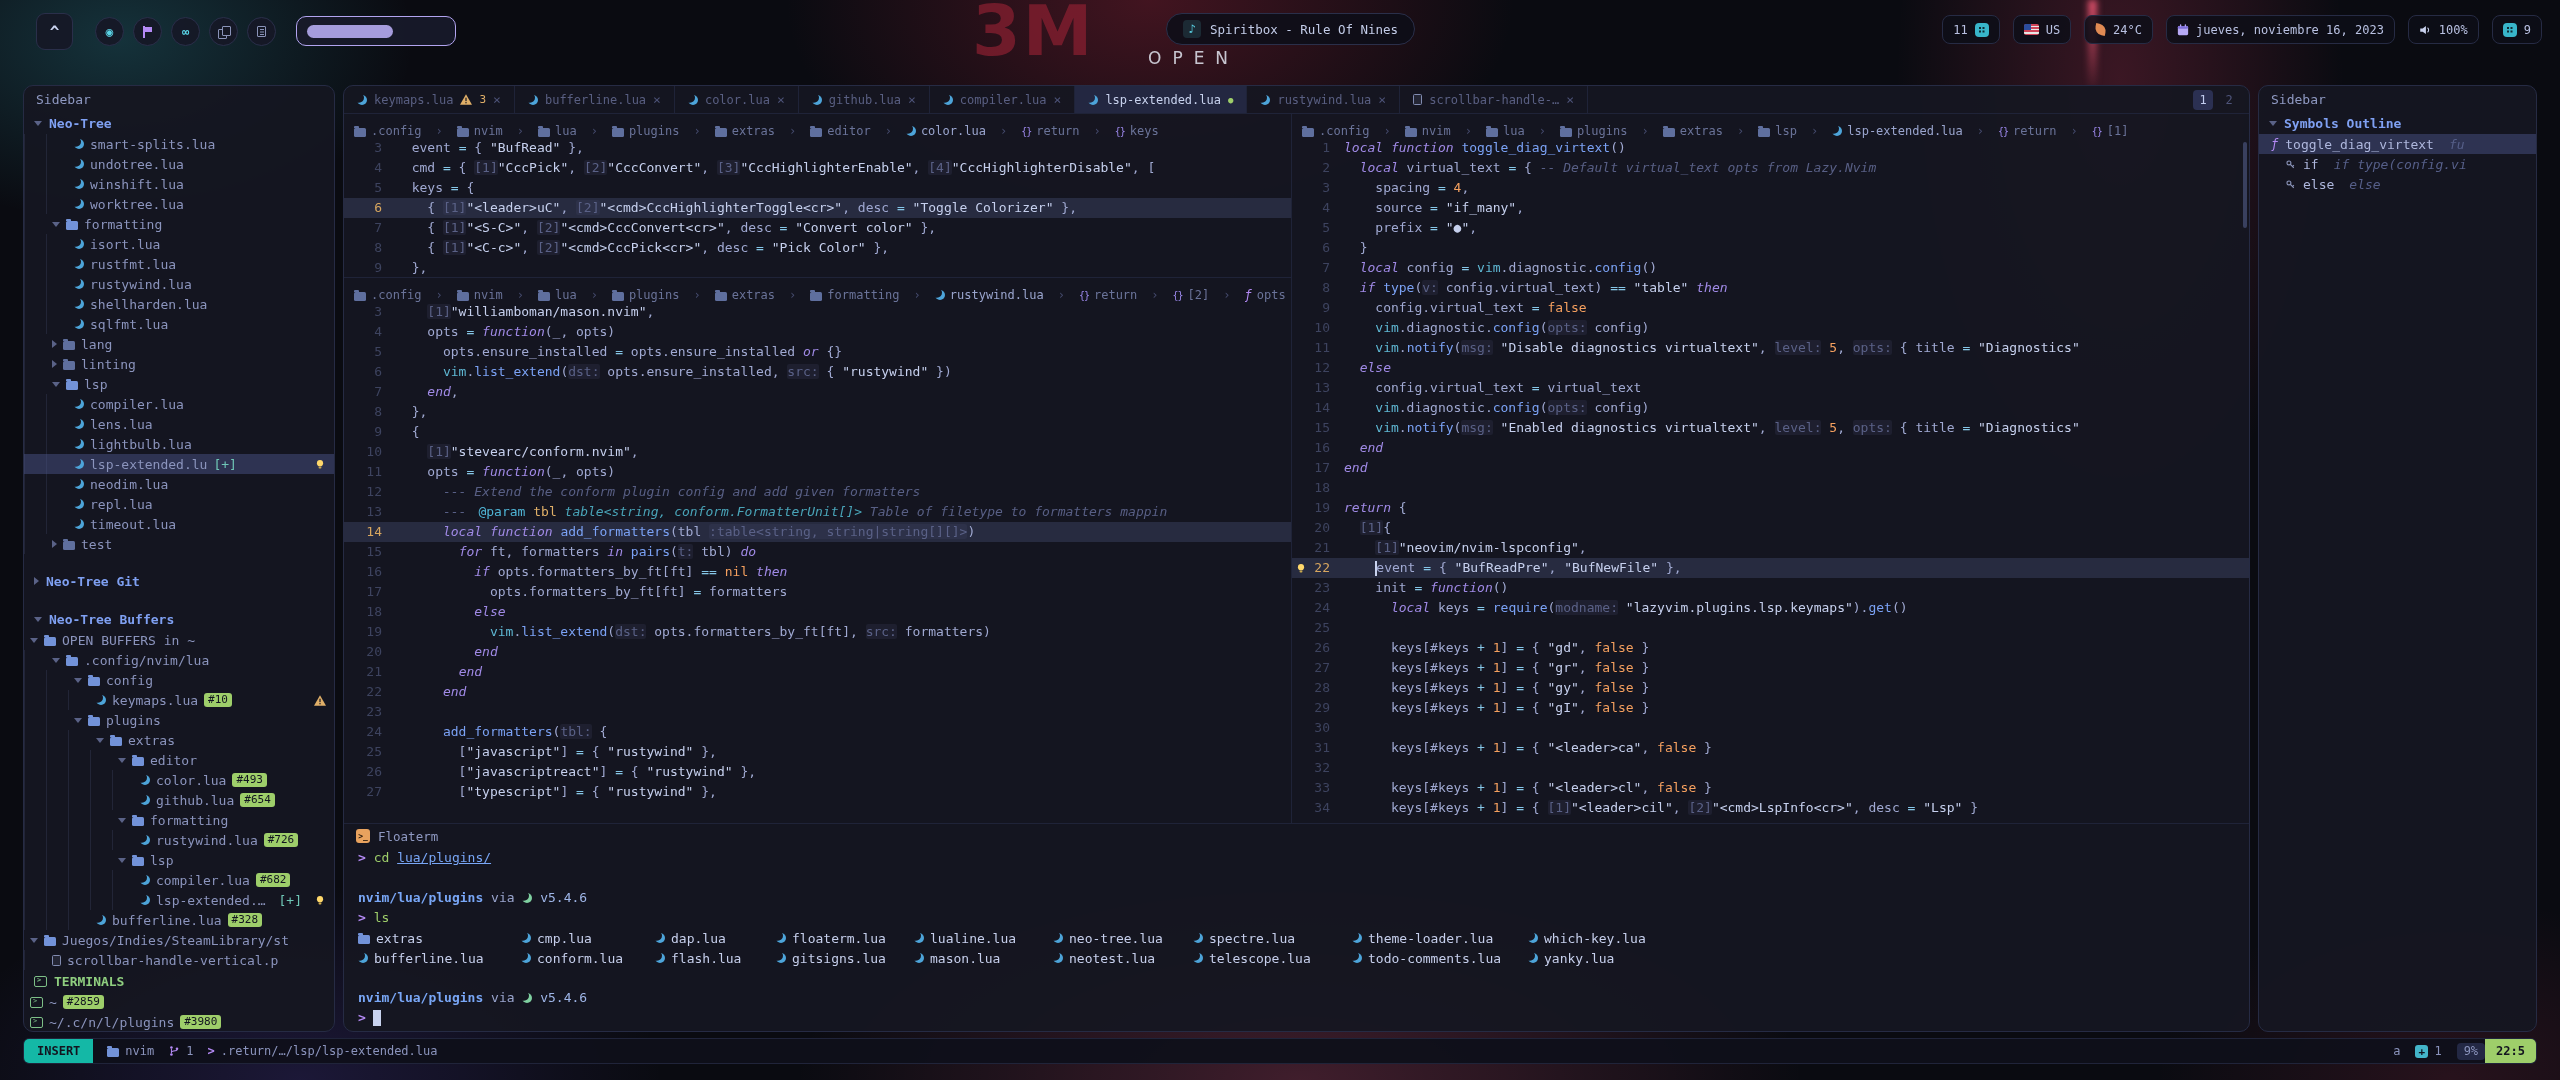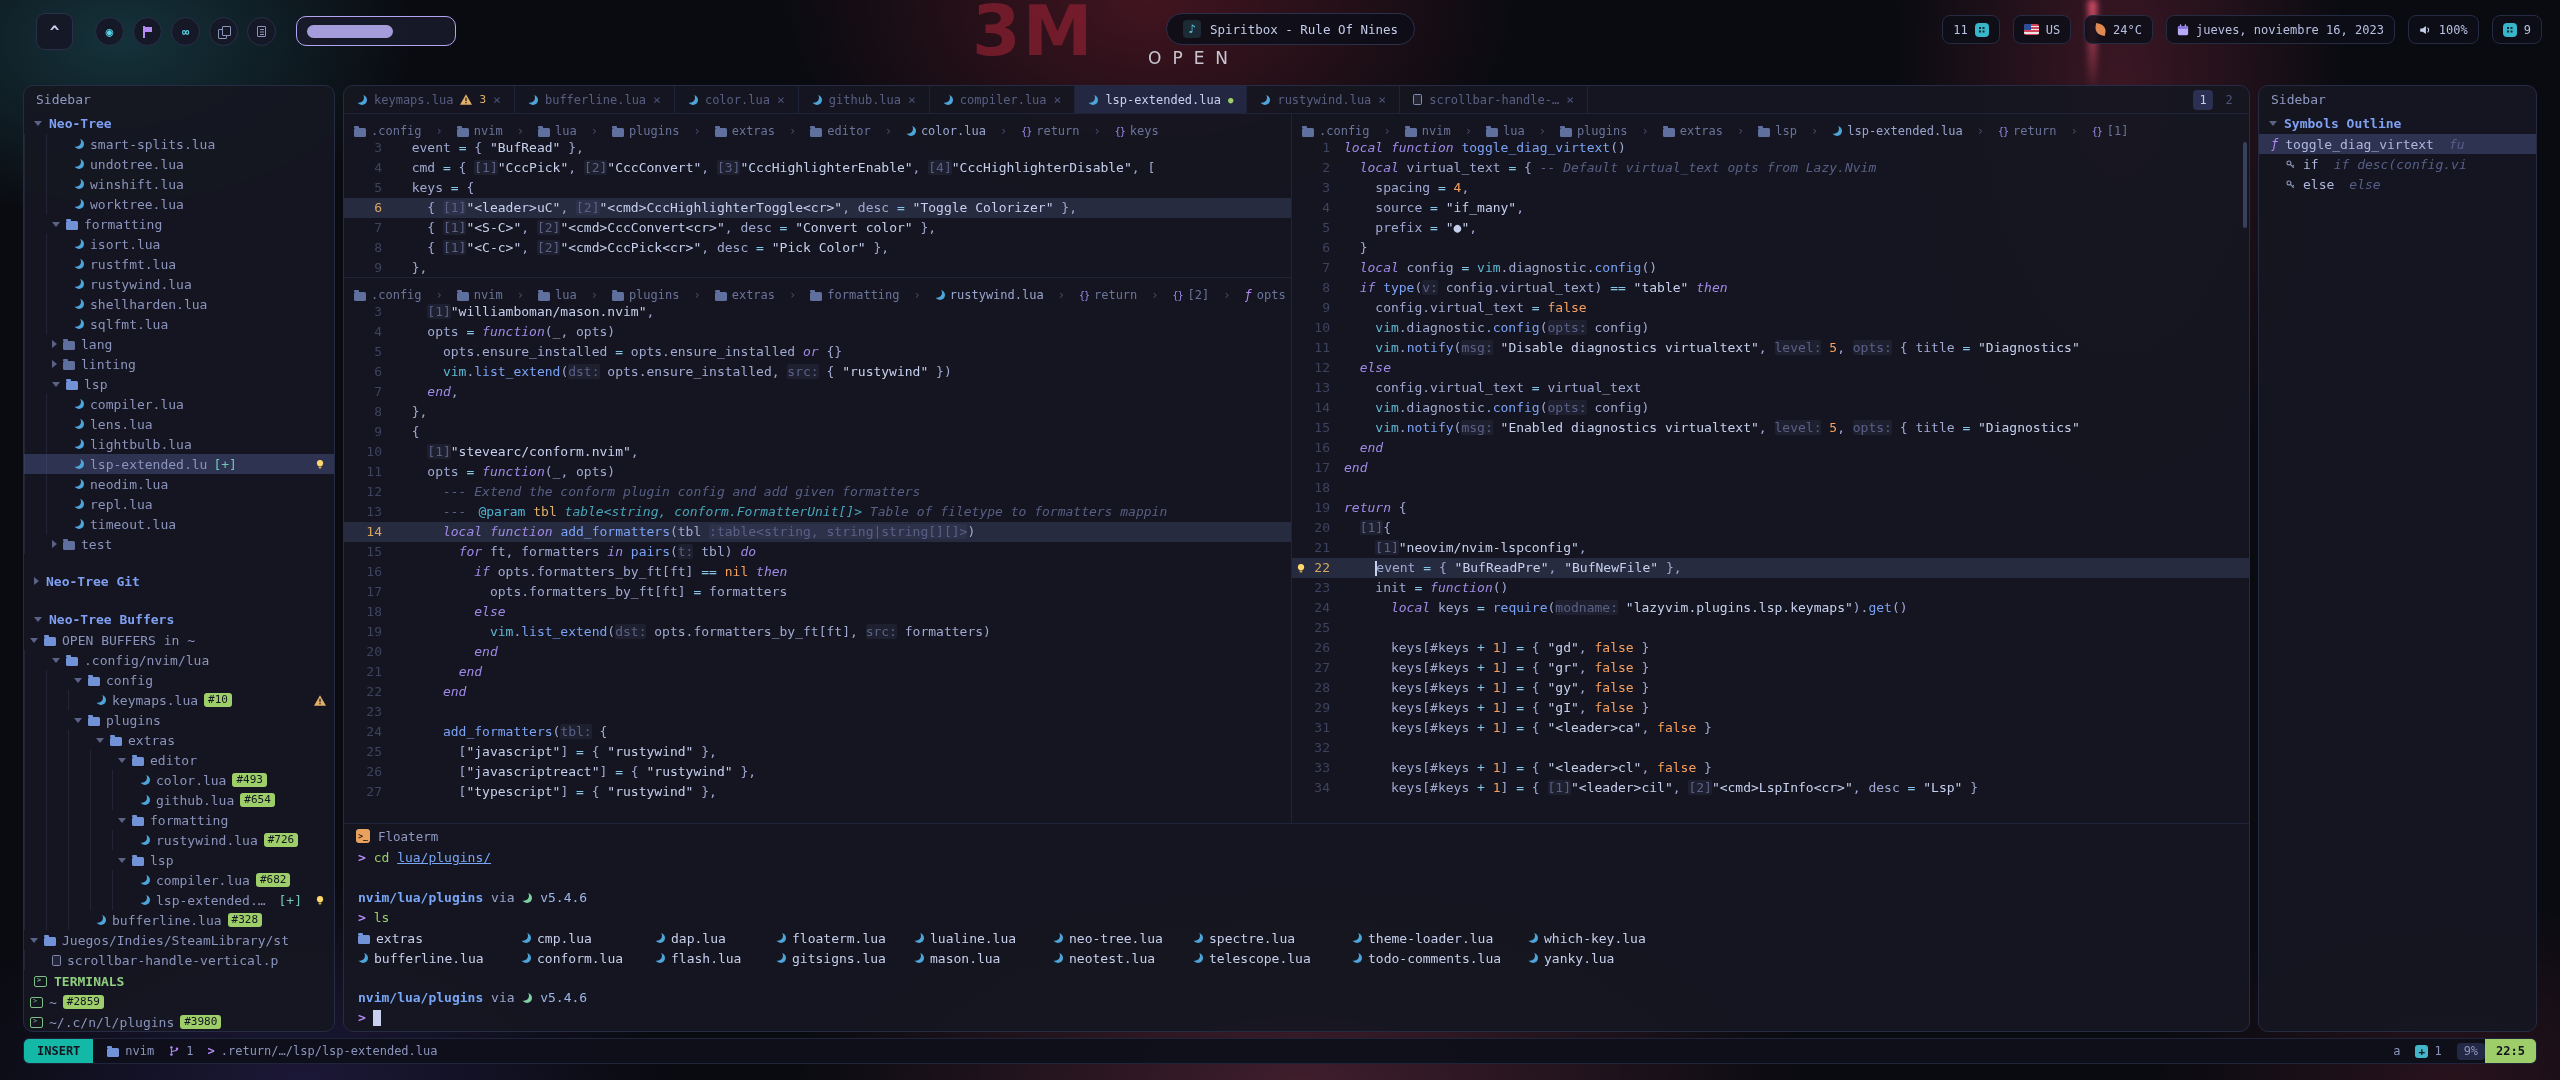--- a/index.html
+++ b/index.html
@@ -883,20 +883,21 @@
                 <circle cx="7" cy="6" r="3.6" fill="#ffd86b"></circle>
                 <rect x="5.4" y="9.8" width="3.2" height="2.4" rx="0.8" fill="#c9a84e"></rect>
               </svg></span></span><span class="lnum curn">22</span><span class="code"><span class="seg-d">    </span><span class="cursor-bar"></span><span class="seg-d">event </span><span class="seg-o">=</span><span class="seg-d"> { </span><span class="seg-s">"BufReadPre"</span><span class="seg-d">, </span><span class="seg-s">"BufNewFile"</span><span class="seg-d"> },</span></span></div>
         <div class="code-line"><span class="sign"></span><span class="lnum">23</span><span class="code"><span class="seg-d">    init </span><span class="seg-o">=</span><span class="seg-d"> </span><span class="seg-k">function</span><span class="seg-d">()</span></span></div>
         <div class="code-line"><span class="sign"></span><span class="lnum">24</span><span class="code"><span class="seg-d">      </span><span class="seg-k">local</span><span class="seg-d"> keys </span><span class="seg-o">=</span><span class="seg-d"> </span><span class="seg-f">require</span><span class="seg-d">(</span><span class="seg-h">modname:</span><span class="seg-d"> </span><span class="seg-s">"lazyvim.plugins.lsp.keymaps"</span><span class="seg-d">).</span><span class="seg-f">get</span><span class="seg-d">()</span></span></div>
         <div class="code-line"><span class="sign"></span><span class="lnum">25</span><span class="code"></span></div>
         <div class="code-line"><span class="sign"></span><span class="lnum">26</span><span class="code"><span class="seg-d">      keys[#keys </span><span class="seg-o">+</span><span class="seg-d"> </span><span class="seg-n">1</span><span class="seg-d">] </span><span class="seg-o">=</span><span class="seg-d"> { </span><span class="seg-s">"gd"</span><span class="seg-d">, </span><span class="seg-n">false</span><span class="seg-d"> }</span></span></div>
         <div class="code-line"><span class="sign"></span><span class="lnum">27</span><span class="code"><span class="seg-d">      keys[#keys </span><span class="seg-o">+</span><span class="seg-d"> </span><span class="seg-n">1</span><span class="seg-d">] </span><span class="seg-o">=</span><span class="seg-d"> { </span><span class="seg-s">"gr"</span><span class="seg-d">, </span><span class="seg-n">false</span><span class="seg-d"> }</span></span></div>
         <div class="code-line"><span class="sign"></span><span class="lnum">28</span><span class="code"><span class="seg-d">      keys[#keys </span><span class="seg-o">+</span><span class="seg-d"> </span><span class="seg-n">1</span><span class="seg-d">] </span><span class="seg-o">=</span><span class="seg-d"> { </span><span class="seg-s">"gy"</span><span class="seg-d">, </span><span class="seg-n">false</span><span class="seg-d"> }</span></span></div>
         <div class="code-line"><span class="sign"></span><span class="lnum">29</span><span class="code"><span class="seg-d">      keys[#keys </span><span class="seg-o">+</span><span class="seg-d"> </span><span class="seg-n">1</span><span class="seg-d">] </span><span class="seg-o">=</span><span class="seg-d"> { </span><span class="seg-s">"gI"</span><span class="seg-d">, </span><span class="seg-n">false</span><span class="seg-d"> }</span></span></div>
+        <div class="code-line"><span class="sign"></span><span class="lnum">30</span><span class="code"></span></div>
         <div class="code-line"><span class="sign"></span><span class="lnum">31</span><span class="code"><span class="seg-d">      keys[#keys </span><span class="seg-o">+</span><span class="seg-d"> </span><span class="seg-n">1</span><span class="seg-d">] </span><span class="seg-o">=</span><span class="seg-d"> { </span><span class="seg-s">"&lt;leader&gt;ca"</span><span class="seg-d">, </span><span class="seg-n">false</span><span class="seg-d"> }</span></span></div>
         <div class="code-line"><span class="sign"></span><span class="lnum">32</span><span class="code"></span></div>
         <div class="code-line"><span class="sign"></span><span class="lnum">33</span><span class="code"><span class="seg-d">      keys[#keys </span><span class="seg-o">+</span><span class="seg-d"> </span><span class="seg-n">1</span><span class="seg-d">] </span><span class="seg-o">=</span><span class="seg-d"> { </span><span class="seg-s">"&lt;leader&gt;cl"</span><span class="seg-d">, </span><span class="seg-n">false</span><span class="seg-d"> }</span></span></div>
         <div class="code-line"><span class="sign"></span><span class="lnum">34</span><span class="code"><span class="seg-d">      keys[#keys </span><span class="seg-o">+</span><span class="seg-d"> </span><span class="seg-n">1</span><span class="seg-d">] </span><span class="seg-o">=</span><span class="seg-d"> { </span><span class="seg-h">[1]</span><span class="seg-s">"&lt;leader&gt;cil"</span><span class="seg-d">, </span><span class="seg-h">[2]</span><span class="seg-s">"&lt;cmd&gt;LspInfo&lt;cr&gt;"</span><span class="seg-d">, desc </span><span class="seg-o">=</span><span class="seg-d"> </span><span class="seg-s">"Lsp"</span><span class="seg-d"> }</span></span></div>
         <div class="scrollthumb"></div>
       </section>
   </div>
   <div class="floaterm">
     <div class="ft-title">
       <span class="ft-ico">&gt;_</span>
@@ -1003,21 +1004,21 @@
         <span class="odetail">fu</span>
       </div>
       <div class="orow" style="padding-left: 26px;">
         <span class="ic ic-key">
           <svg viewBox="0 0 14 14" width="11" height="11">
             <circle cx="5" cy="5" r="2.5" fill="none" stroke="#8a93b8" stroke-width="1.4"></circle>
             <path d="M7 7l4.2 4.2M9.6 9.6l1.7-1.7" stroke="#8a93b8" stroke-width="1.4" fill="none"></path>
           </svg>
         </span>
         <span>if</span>
-        <span class="odetail">if desc(config.vi</span>
+        <span class="odetail">if type(config.vi</span>
       </div>
       <div class="orow" style="padding-left: 26px;">
         <span class="ic ic-key">
           <svg viewBox="0 0 14 14" width="11" height="11">
             <circle cx="5" cy="5" r="2.5" fill="none" stroke="#8a93b8" stroke-width="1.4"></circle>
             <path d="M7 7l4.2 4.2M9.6 9.6l1.7-1.7" stroke="#8a93b8" stroke-width="1.4" fill="none"></path>
           </svg>
         </span>
         <span>else</span>
         <span class="odetail">else</span>

